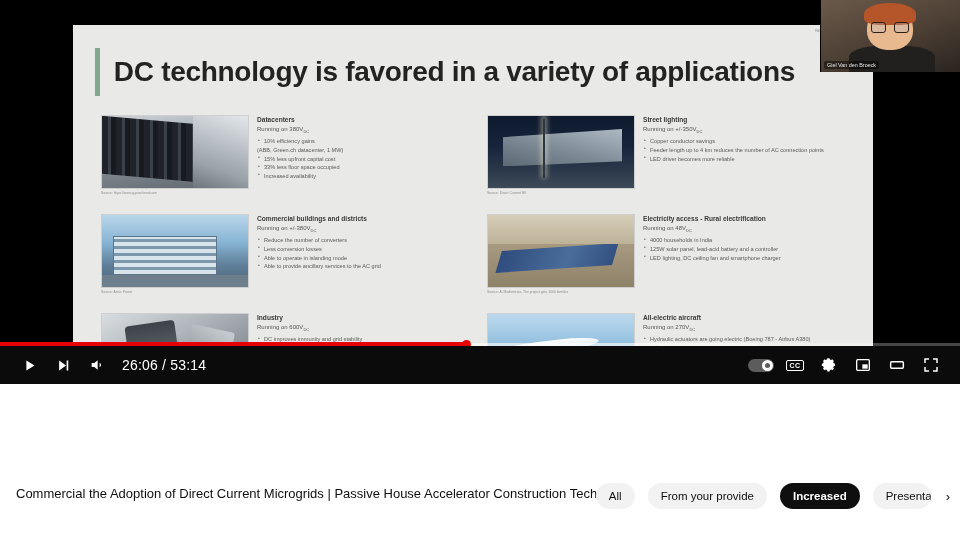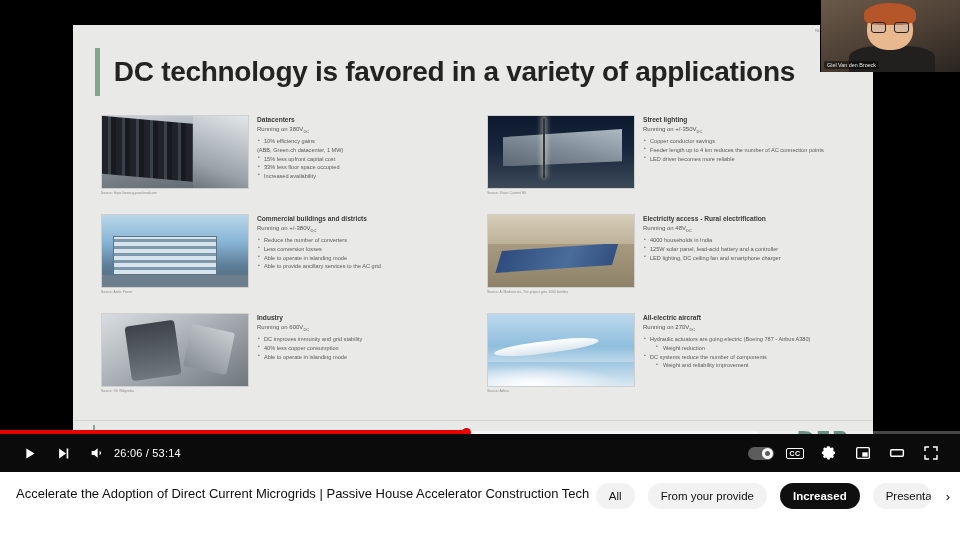--- a/index.html
+++ b/index.html
@@ -6,21 +6,21 @@
   html, body {
     width: 960px; height: 540px;
     background: #ffffff;
     font-family: "Liberation Sans", sans-serif;
     overflow: hidden;
   }
   .screen { position: relative; width: 960px; height: 540px; background: #fff; }
 
   
   .video-stage {
-    position: absolute; left: 0; top: 0; width: 960px; height: 472px;
+    position: absolute; left: 0; top: 0; width: 960px; height: 384px;
     background: #000; overflow: hidden;
   }
   .slide {
     position: absolute; left: 73px; top: 25px; width: 800px; height: 437px;
     background: #e9e9e7; overflow: hidden;
   }
 
   
   .slide-title-wrap {
     position: absolute; left: 22px; top: 18px; width: 700px; height: 58px;
@@ -163,21 +163,21 @@
 
   .controls {
     position: absolute; left: 0; bottom: 0; width: 960px; height: 38px;
     background: #0b0b0b; display: flex; align-items: center; padding: 0 12px;
   }
   .ctrl {
     width: 34px; height: 34px; display: flex; align-items: center; justify-content: center;
     cursor: pointer; flex: 0 0 auto;
   }
   .ctrl svg { fill: #fff; }
-  .time { color: #fff; font-size: 11px; letter-spacing: .2px; white-space: nowrap; }
+  .time { color: #fff; font-size: 14px; margin-left: 8px; letter-spacing: .2px; white-space: nowrap; }
   .spacer { flex: 1; }
   .toggle {
     width: 26px; height: 13px; border-radius: 7px; background: #5c5c5c; position: relative;
   }
   .toggle .dot { position: absolute; right: 1px; top: 1px; width: 11px; height: 11px; border-radius: 50%; background: #fff; }
   .toggle .dot::after { content:""; position:absolute; left:3px; top:3px; width:5px; height:5px; border-radius:50%; background:#5c5c5c; }
   .ccbox {
     border: 1.4px solid #fff; border-radius: 2px; font-size: 7px; color: #fff;
     padding: 0 2px; line-height: 9px; font-weight: bold; letter-spacing: .5px;
   }
@@ -419,21 +419,21 @@
       </div>
       <div class="ctrl">
         <svg width="16" height="16" viewBox="0 0 24 24">
           <path d="M3 9V3h6M21 9V3h-6M3 15v6h6M21 15v6h-6" fill="none" stroke="#fff" stroke-width="2.2"></path>
         </svg>
       </div>
     </div>
   </div>
 
   <div class="page">
-    <div class="vid-title">Accelerate the Adoption of Direct Current Microgrids | Passive House Accelerator Construction Tech</div>
+    <div class="vid-title">Commercial the Adoption of Direct Current Microgrids | Passive House Accelerator Construction Tech</div>
     <div class="chips">
       <div class="chip">All</div>
       <div class="chip">From your provide</div>
       <div class="chip selected">Increased</div>
       <div class="chip clipped">Presentation</div>
       <div class="chev">›</div>
     </div>
   </div>
 
 </div>

